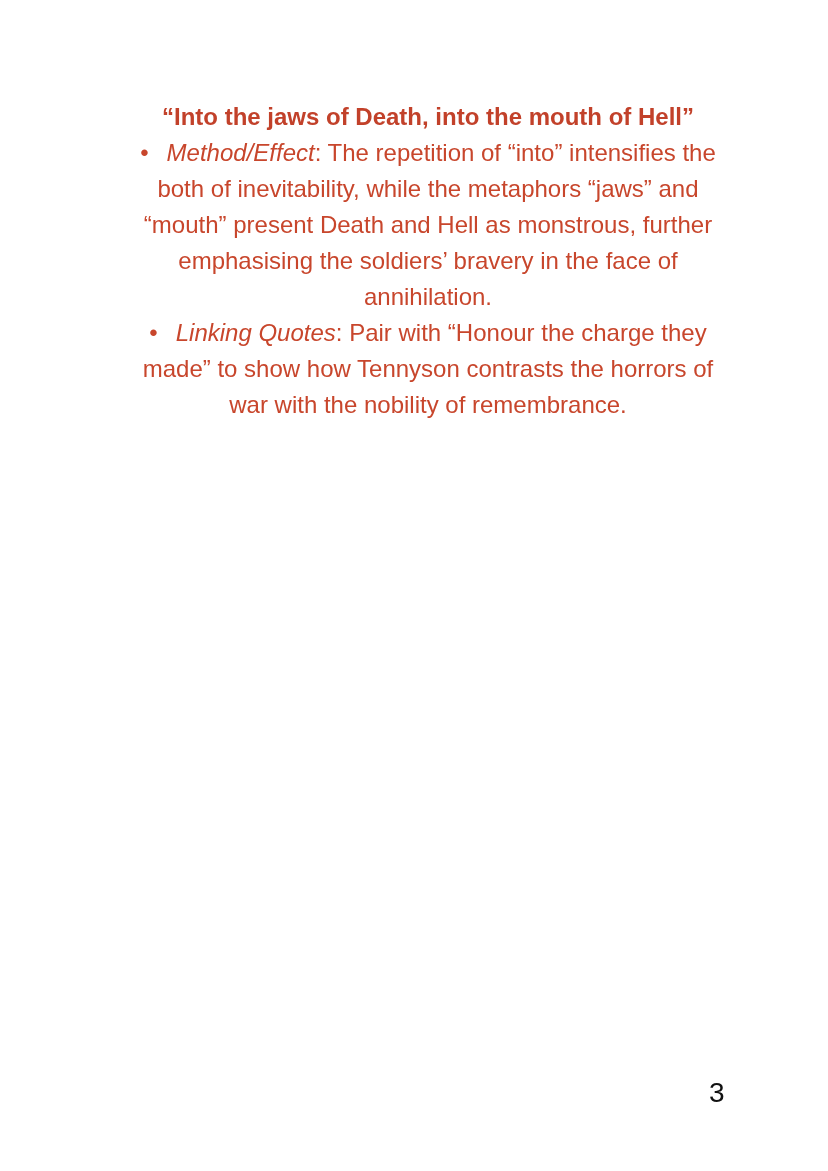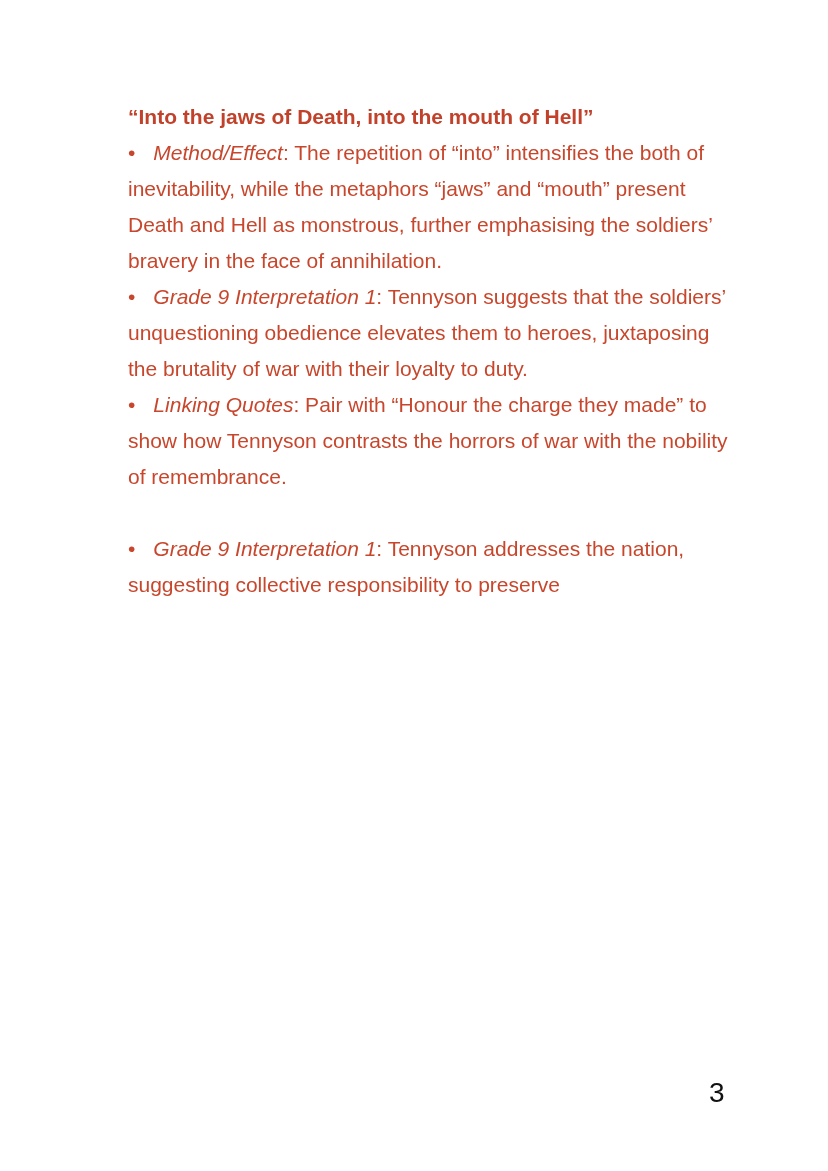--- a/index.html
+++ b/index.html
@@ -1,36 +1,34 @@
 <!DOCTYPE html>
 <html><head>
 <meta charset="utf-8">
 <style>
   html, body { margin:0; padding:0; background:#ffffff; }
   body { width:828px; height:1171px; position:relative; overflow:hidden;
          font-family:"Liberation Sans", sans-serif; }
   .content { position:absolute; left:128px; top:99px; width:600px;
-             color:#c8462c; font-size:21px; line-height:36px; }
+             color:#c8462c; font-size:24px; line-height:36px; text-align:center; }
   .heading { font-weight:bold; color:#c2412a; }
   .item { }
   .bullet { display:inline-block; margin-right:18px; }
   .label { font-style:italic; }
   .gap { height:36px; }
   .page-number { position:absolute; left:709px; top:1077px; font-size:28px;
                  color:#111; font-family:"Liberation Sans", sans-serif; }
 </style>
 </head>
 <body>
 
 <div class="content">
   <div>
     <div class="heading">“Into the jaws of Death, into the mouth of Hell”</div>
     <div class="item"><span class="bullet">•</span><span class="label">Method/Effect</span><span>: The repetition of “into” intensifies the both of inevitability, while the metaphors “jaws” and “mouth” present Death and Hell as monstrous, further emphasising the soldiers’ bravery in the face of annihilation.</span></div>
-    <div class="item"><span class="bullet">•</span><span class="label">Grade 9 Interpretation 1</span><span>: Tennyson suggests that the soldiers’ unquestioning obedience elevates them to heroes, juxtaposing the brutality of war with their loyalty to duty.</span></div>
     <div class="item"><span class="bullet">•</span><span class="label">Linking Quotes</span><span>: Pair with “Honour the charge they made” to show how Tennyson contrasts the horrors of war with the nobility of remembrance.</span></div>
   </div>
   <div class="gap"></div>
   <div>
-    <div class="item"><span class="bullet">•</span><span class="label">Grade 9 Interpretation 1</span><span>: Tennyson addresses the nation, suggesting collective responsibility to preserve</span></div>
   </div>
 </div>
 
 <div class="page-number">3</div>
 
 </body></html>

